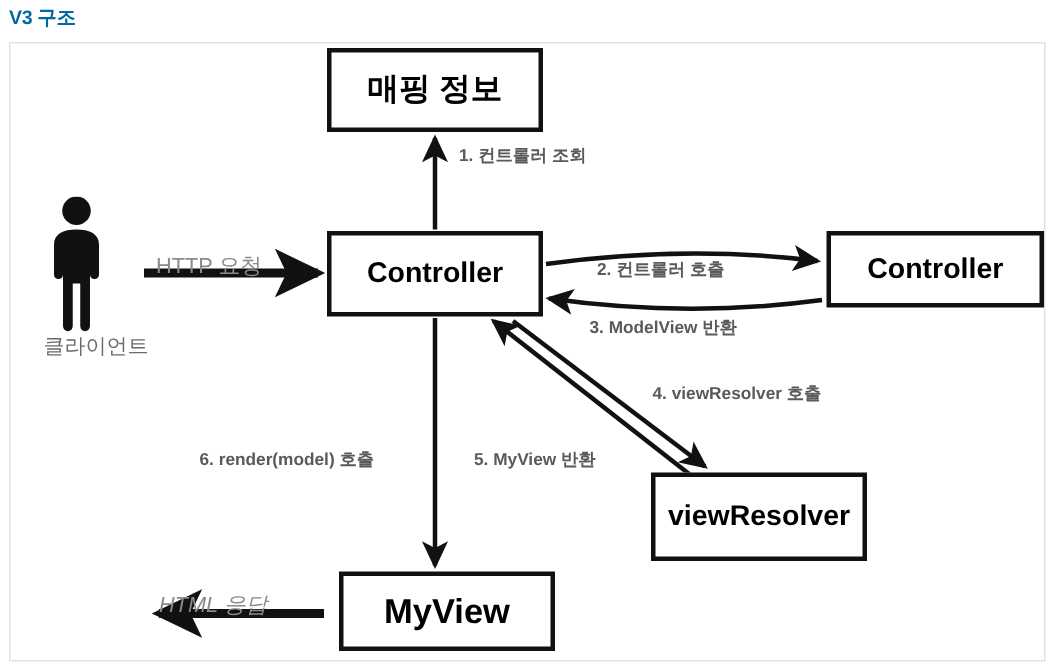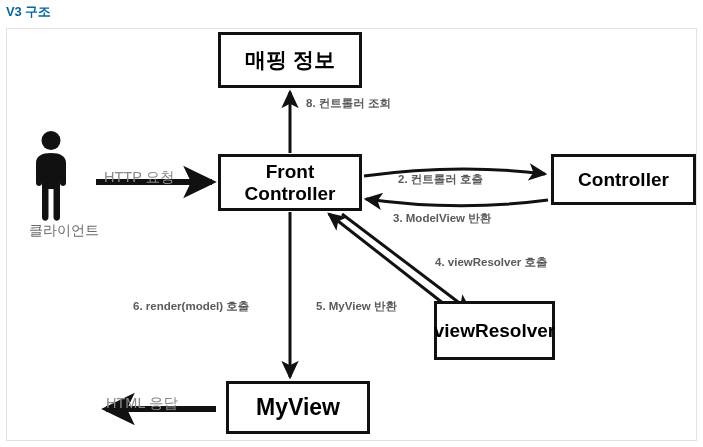--- a/index.html
+++ b/index.html
@@ -69,21 +69,21 @@
   }
   #node-front-controller {
     left: 218px; top: 154px; width: 144px; height: 57px;
     font-size: 19px;
   }
   #node-controller {
     left: 551px; top: 154px; width: 145px; height: 51px;
     font-size: 19px;
   }
   #node-view-resolver {
-    left: 434px; top: 301px; width: 121px; height: 59px;
+    left: 434px; top: 315px; width: 144px; height: 59px;
     font-size: 19px;
   }
   #node-my-view {
     left: 226px; top: 381px; width: 144px; height: 53px;
     font-size: 23px;
   }
 
   
   #client-figure {
     position: absolute;
@@ -122,21 +122,21 @@
   }
 
   #label-1 { left: 306px; top: 96px; }
   #label-2 { left: 398px; top: 148px; margin-top: 24px; }
   #label-3 { left: 393px; top: 211px; }
   #label-4 { left: 435px; top: 255px; }
   #label-5 { left: 316px; top: 299px; }
   #label-6 { left: 133px; top: 299px; }
 
   #label-http-request { left: 104px; top: 148px; }
-  #label-html-response { left: 106px; top: 374px; }
+  #label-html-response { left: 106px; top: 374px; font-style: italic; }
 </style>
 </head>
 <body>
 
 <div id="page-title">V3 구조</div>
 
 <div id="diagram-frame"></div>
 
 <svg id="arrow-layer" viewBox="0 0 703 447" xmlns="http://www.w3.org/2000/svg">
   <defs>
@@ -171,36 +171,35 @@
            L29,86 C29,91 22.5,91 22.5,86 L22.5,58 L17.5,58 L17.5,86
            C17.5,91 11,91 11,86 L11,38 L11,52 C11,56 5,56 5,52 L5,32
            C5,25 11,22 20,22 Z" fill="#111111"></path>
 </svg>
 <div id="client-label">클라이언트</div>
 
 <div class="node" id="node-mapping-info">매핑 정보</div>
 
 <div class="node" id="node-front-controller">
   <div>
-    <div>Front</div>
     <div>Controller</div>
   </div>
 </div>
 
 <div class="node" id="node-controller">Controller</div>
 
 <div class="node" id="node-view-resolver">viewResolver</div>
 
 <div class="node" id="node-my-view">MyView</div>
 
 <div class="plain-label" id="label-http-request">HTTP 요청</div>
 
 <div class="plain-label" id="label-html-response">HTML 응답</div>
 
-<div class="edge-label" id="label-1">8. 컨트롤러 조회</div>
+<div class="edge-label" id="label-1">1. 컨트롤러 조회</div>
 
 <div class="edge-label" id="label-2">2. 컨트롤러 호출</div>
 
 <div class="edge-label" id="label-3">3. ModelView 반환</div>
 
 <div class="edge-label" id="label-4">4. viewResolver 호출</div>
 
 <div class="edge-label" id="label-5">5. MyView 반환</div>
 
 <div class="edge-label" id="label-6">6. render(model) 호출</div>

